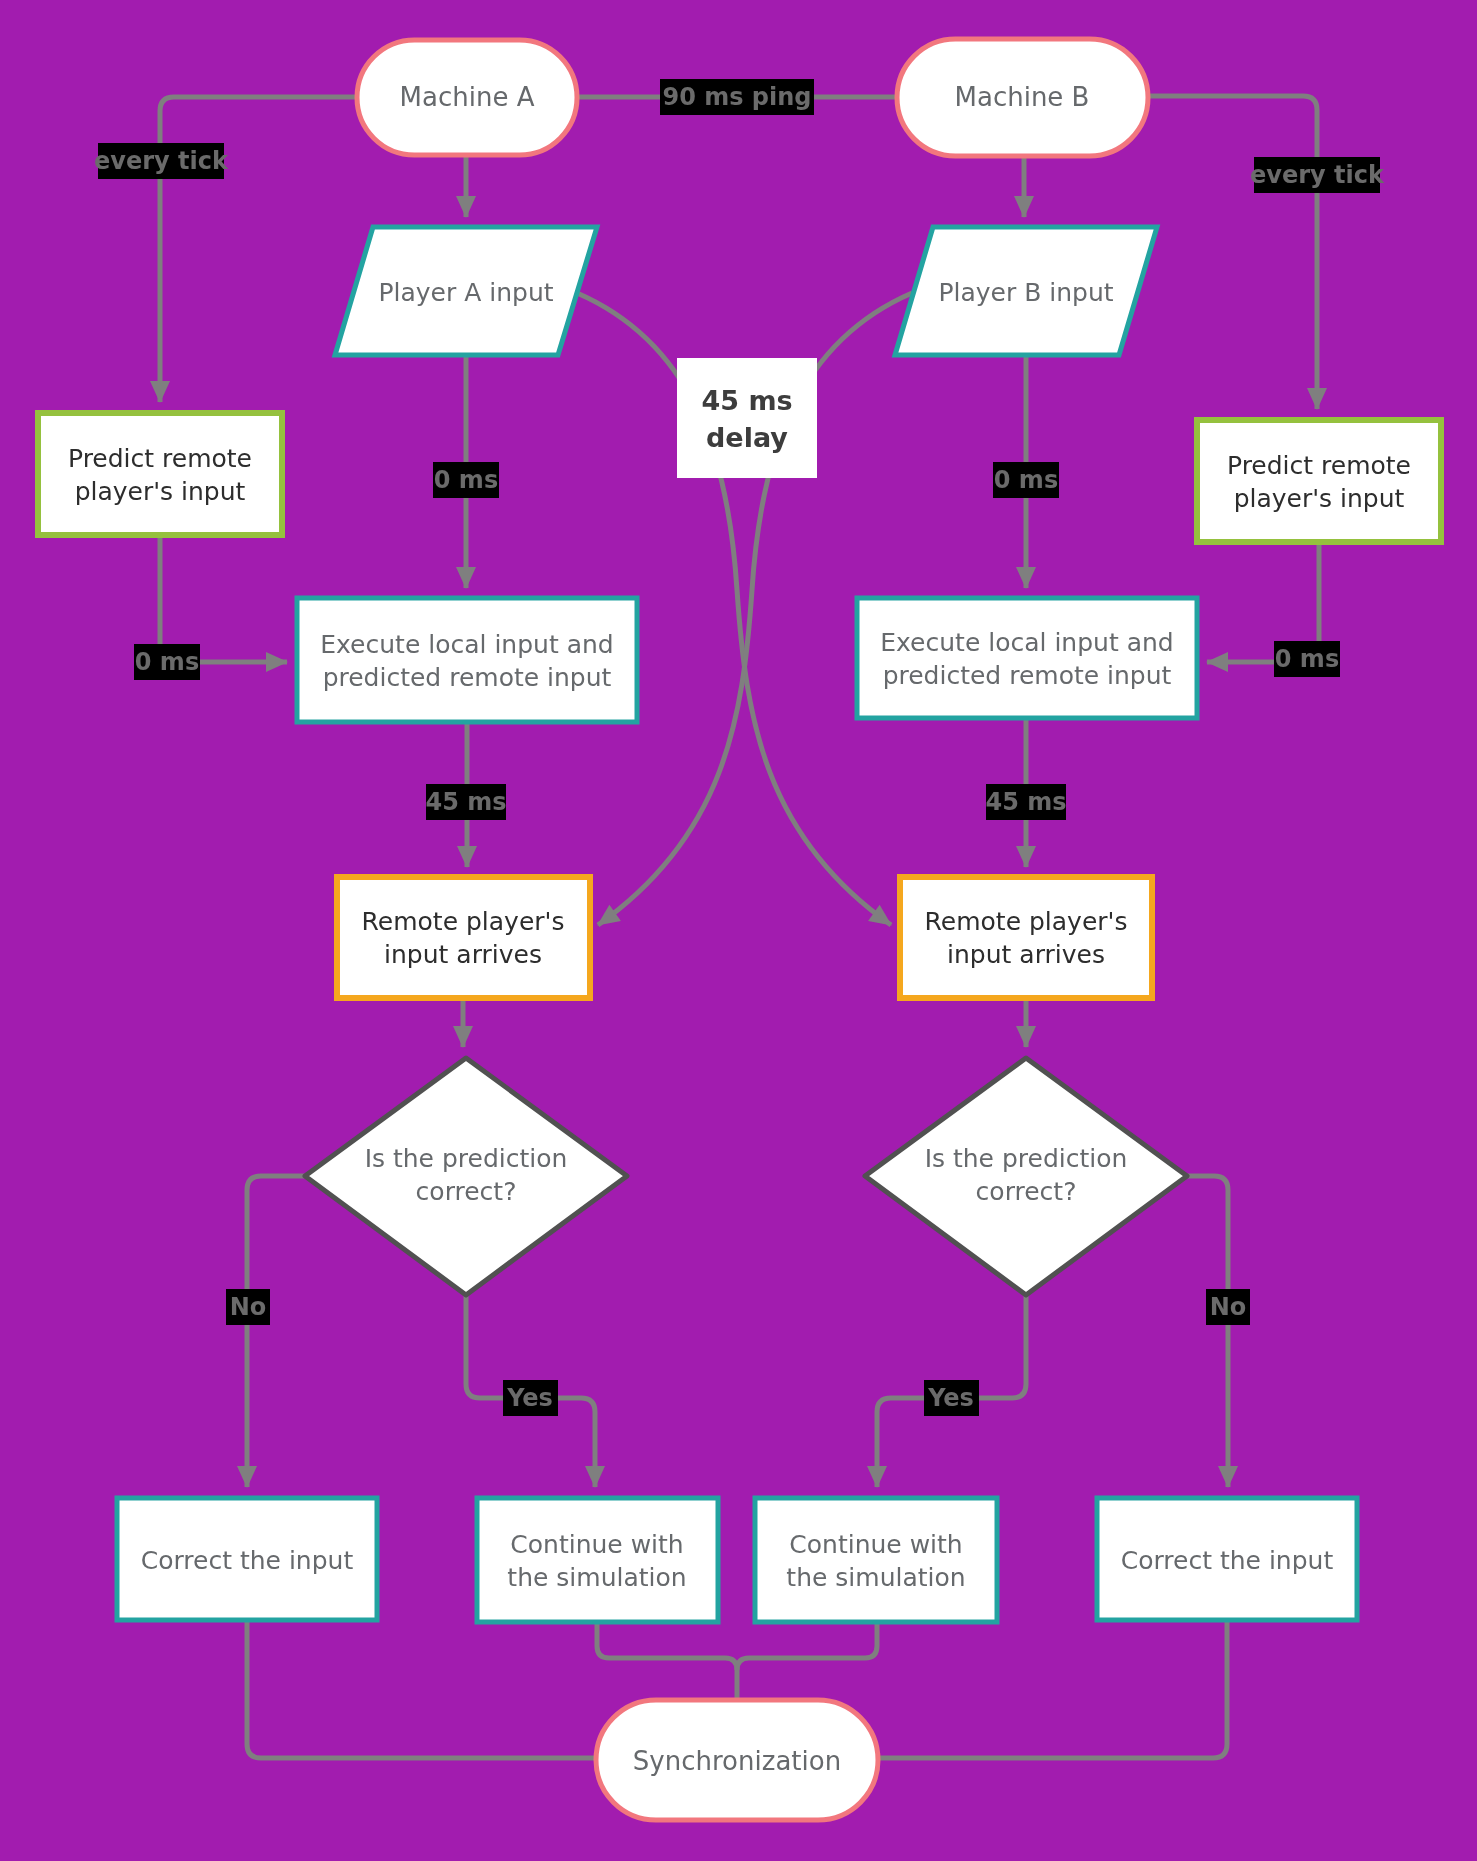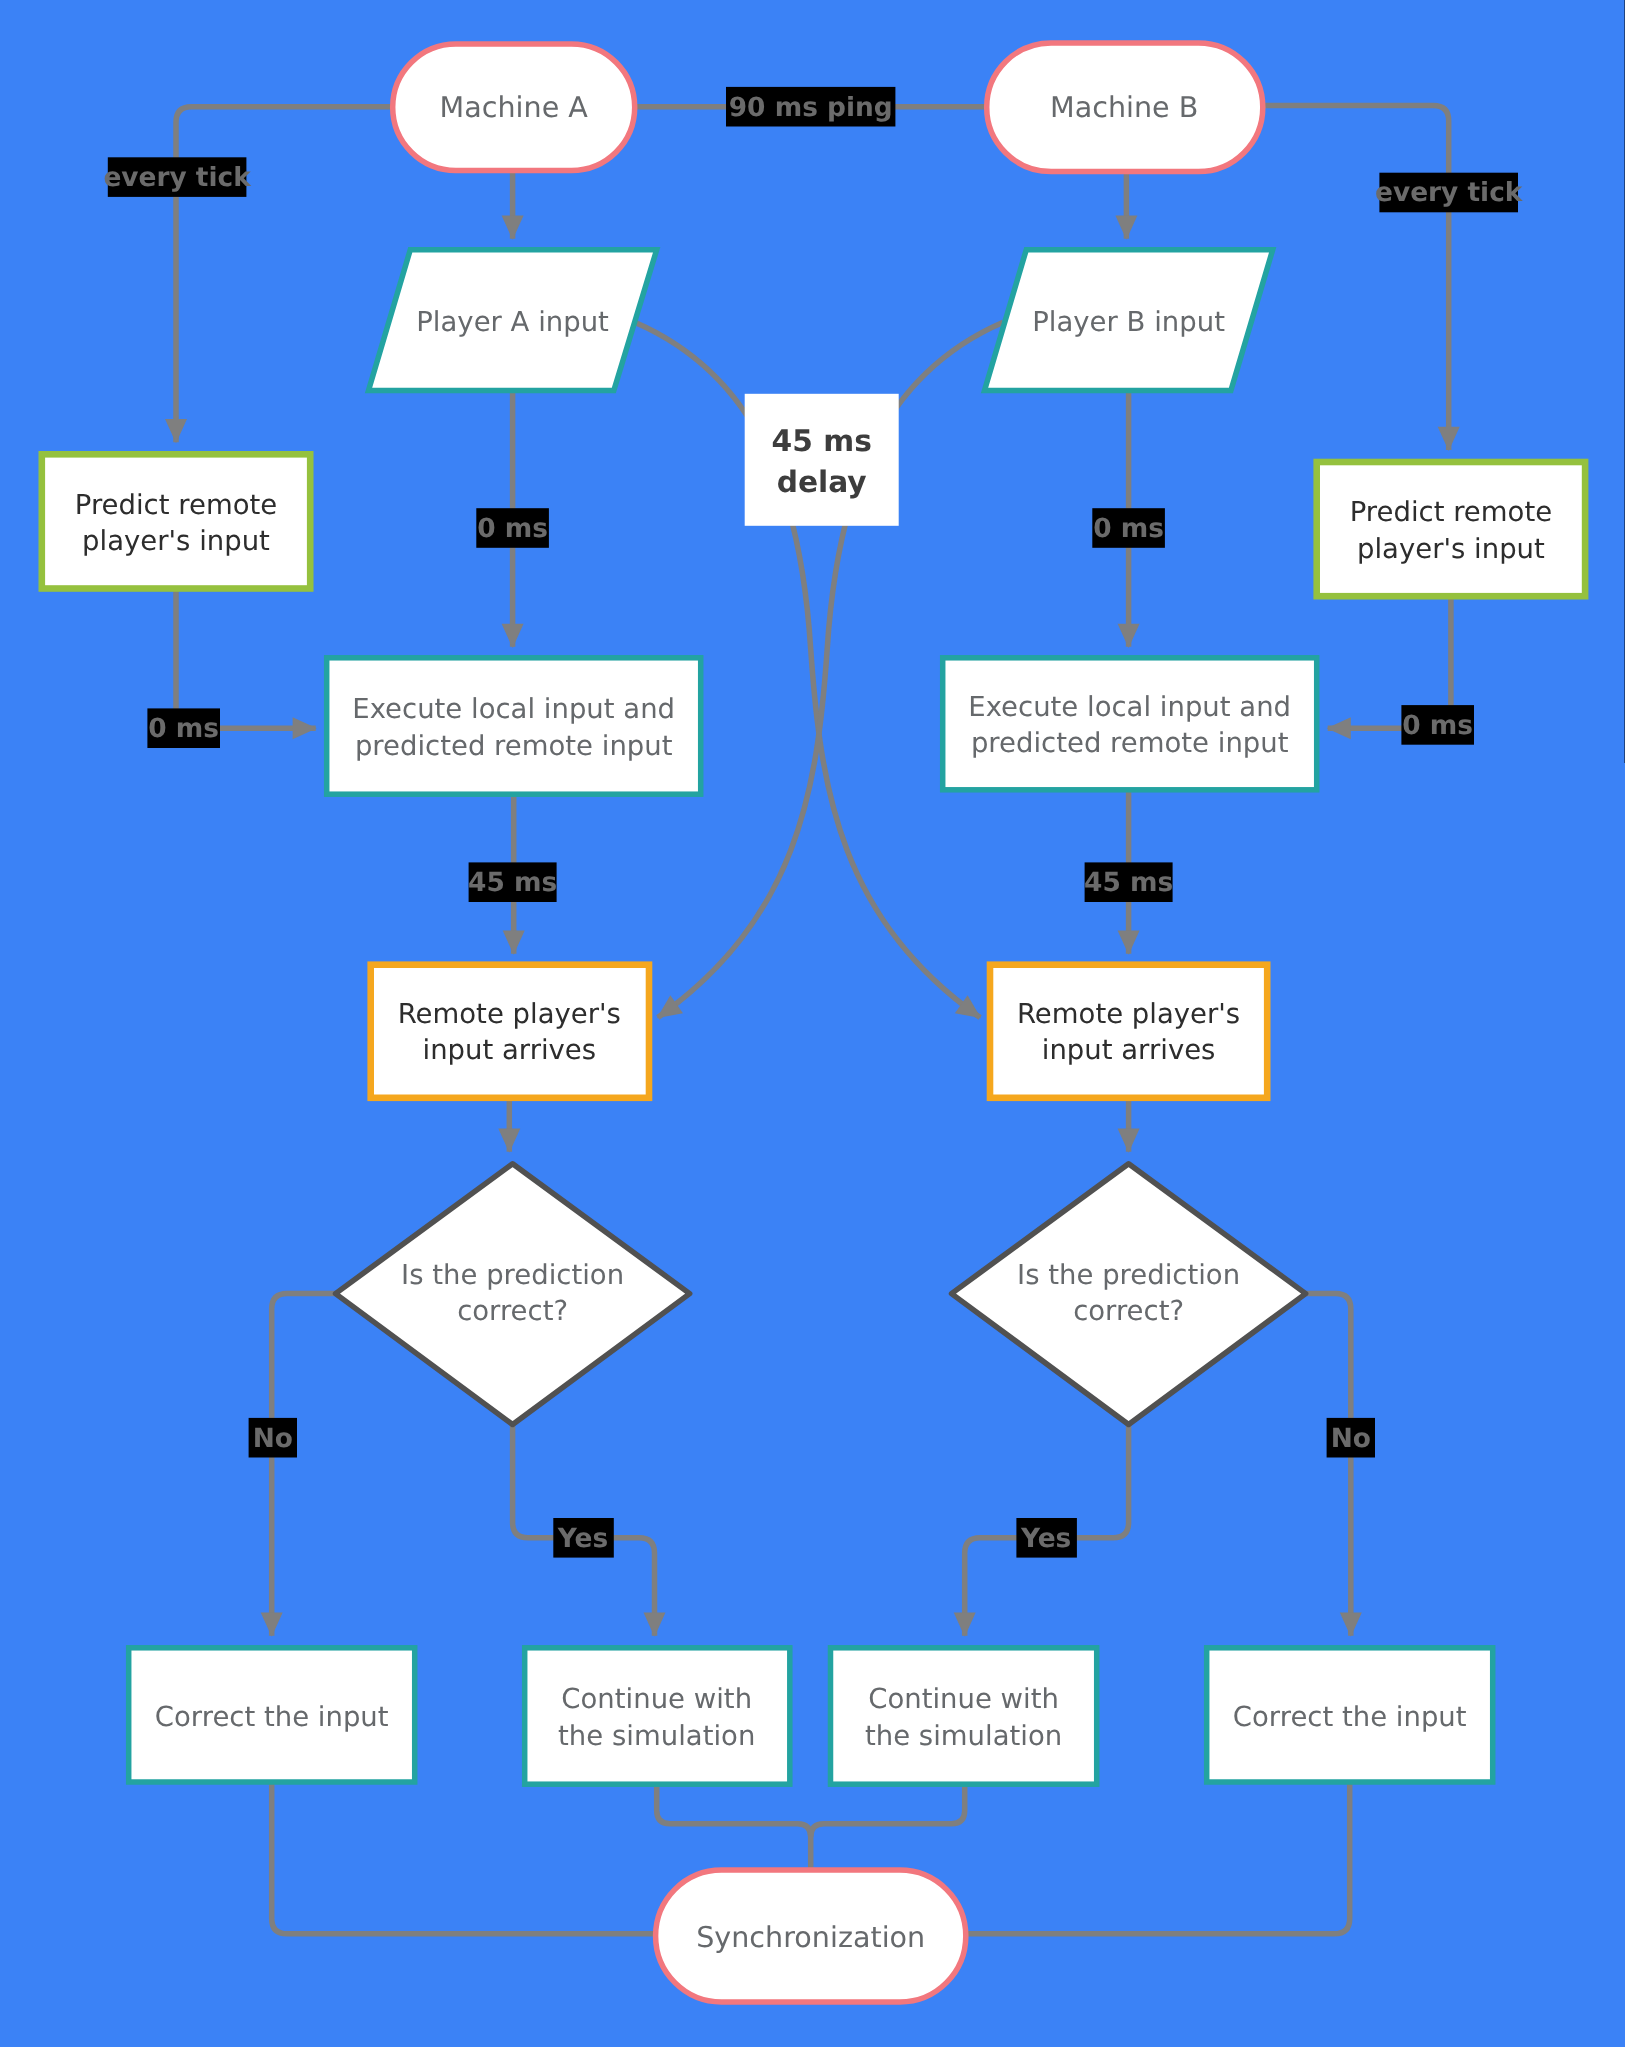--- a/index.html
+++ b/index.html
@@ -3,21 +3,21 @@
 <meta charset="utf-8">
 <style>
   html, body {
     margin: 0;
     padding: 0;
     background: #000000;
   }
   .canvas-wrap {
     width: 1477px;
     height: 1861px;
-    background: #3b82f6;
+    background: #a21caf;
     position: relative;
     text-decoration: underline;
   }
   svg text {
     font-family: "DejaVu Sans", "Liberation Sans", sans-serif;
     text-anchor: middle;
   }
   .node-text        { font-size: 25px; fill: #66696c; }
   .node-text-dark   { font-size: 25px; fill: #2d2d2d; }
   .terminal-text    { font-size: 26px; fill: #66696c; }

